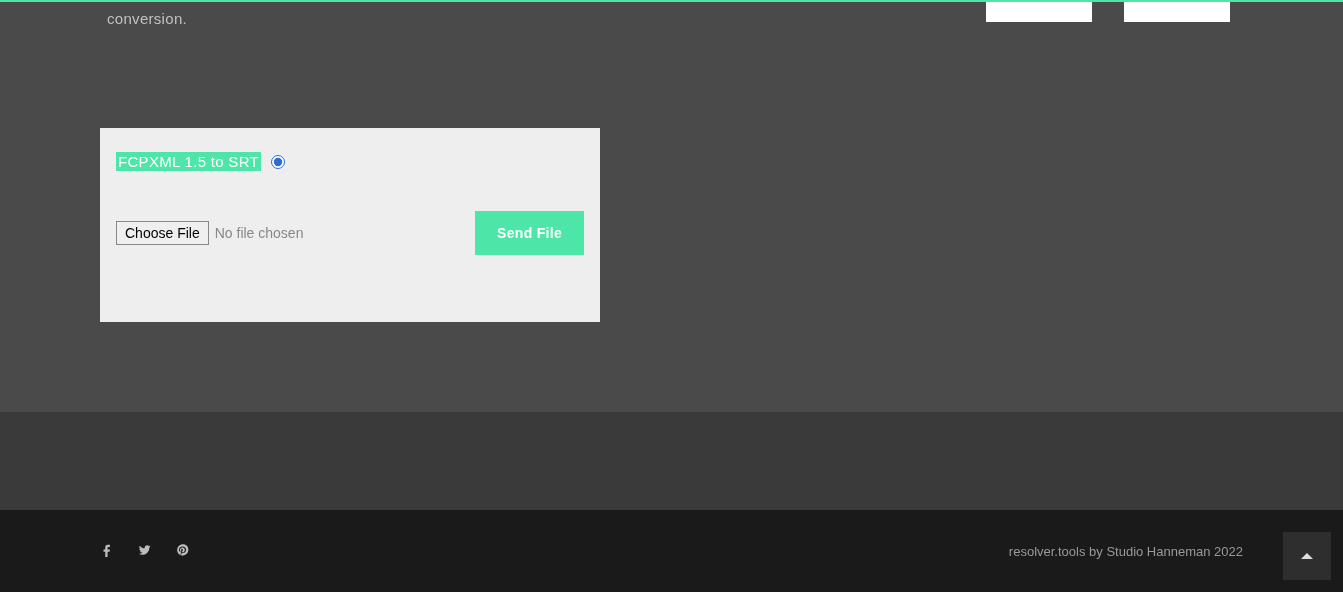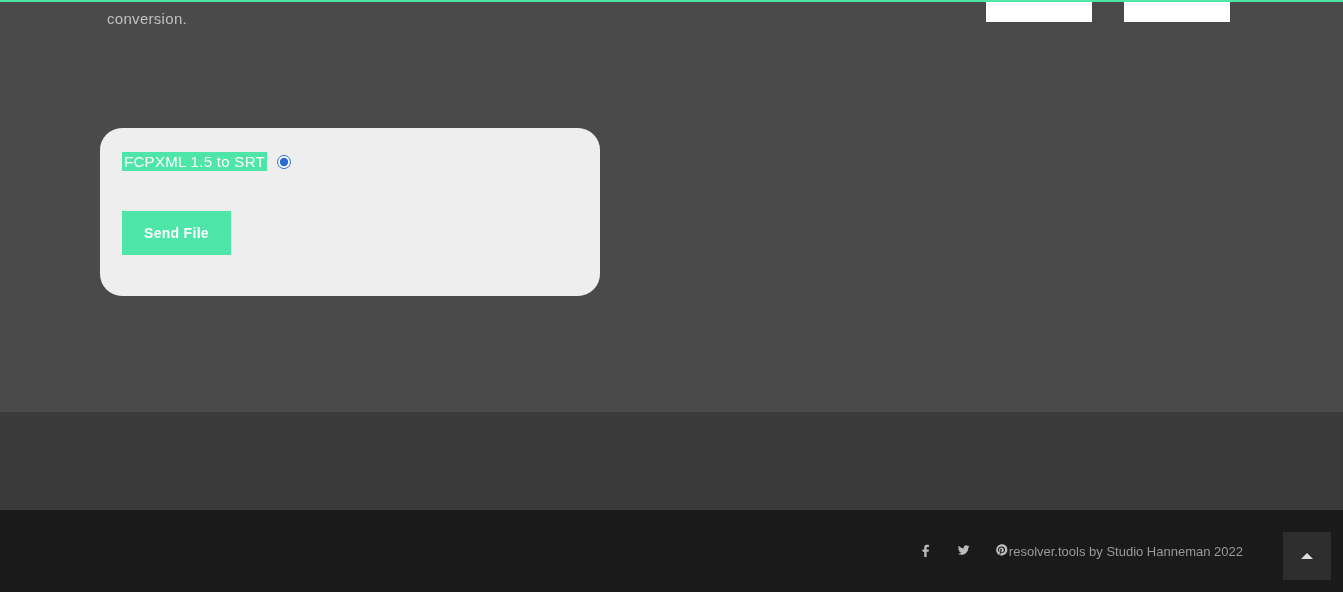--- a/index.html
+++ b/index.html
@@ -45,24 +45,23 @@
     left: 107px;
     color: #c0c0c0;
     font-size: 15px;
     letter-spacing: 0.3px;
   }
   .form-card {
     position: absolute;
     top: 128px;
     left: 100px;
     width: 500px;
-    height: 168px;
+    height: 194px;
     background: #eeeeee;
-    padding: 24px 22px;
-    border-radius: 22px;
+    padding: 24px 16px;
   }
   .radio-row {
     display: flex;
     align-items: center;
     margin-bottom: 6px;
   }
   .radio-label {
     font-size: 15px;
     color: #333;
     letter-spacing: 0.3px;
@@ -121,21 +120,21 @@
   }
   .footer-bar {
     position: absolute;
     top: 510px;
     left: 0;
     right: 0;
     height: 82px;
     background: #1a1a1a;
     display: flex;
     align-items: center;
-    justify-content: flex-end;
+    justify-content: space-between;
     padding: 0 100px;
   }
   .social-icons {
     display: flex;
     gap: 24px;
   }
   .social-icon {
     color: #bbb;
     font-size: 15px;
     cursor: pointer;
@@ -176,20 +175,24 @@
 <div class="white-box-2"></div>
 
 <div class="conversion-text">conversion.</div>
 
 <div class="form-card">
   <div class="radio-row">
     <span class="radio-label radio-label-selected">FCPXML 1.5 to SRT</span>
     <input type="radio" name="direction" class="radio-input" checked="" style="">
   </div>
   <div class="bottom-row">
+    <div class="file-chooser">
+      <button class="choose-file-btn">Choose File</button>
+      <span class="file-status">No file chosen</span>
+    </div>
     <button class="send-btn">Send File</button>
   </div>
 </div>
 
 <div class="dark-section"></div>
 
 <div class="footer-bar">
   <div class="social-icons">
     <span class="social-icon">
       <svg viewBox="0 0 24 24">

